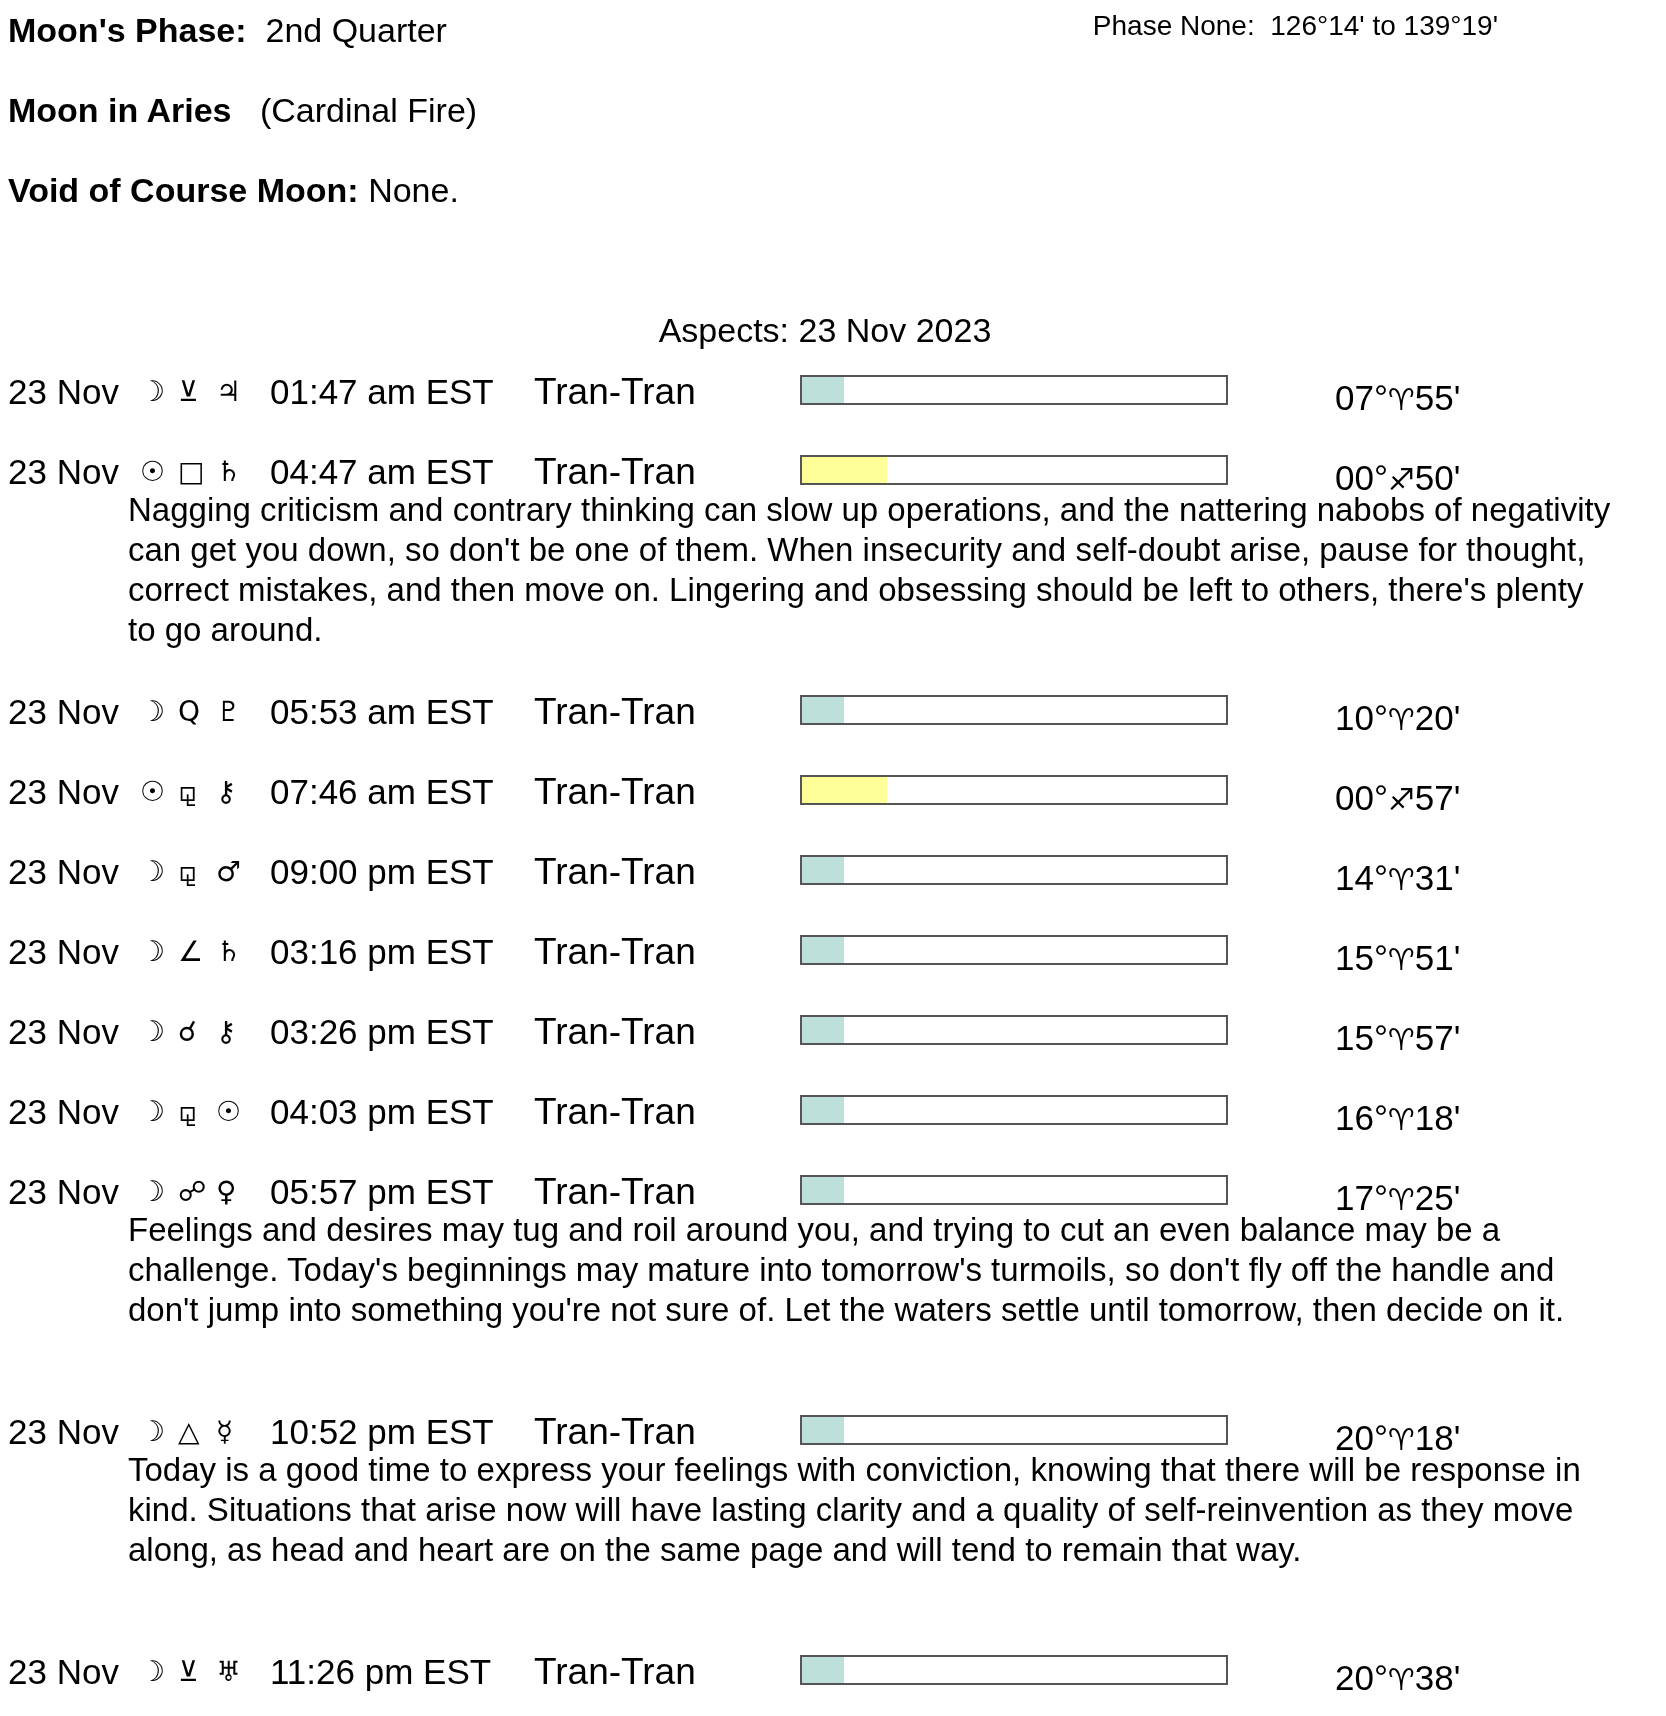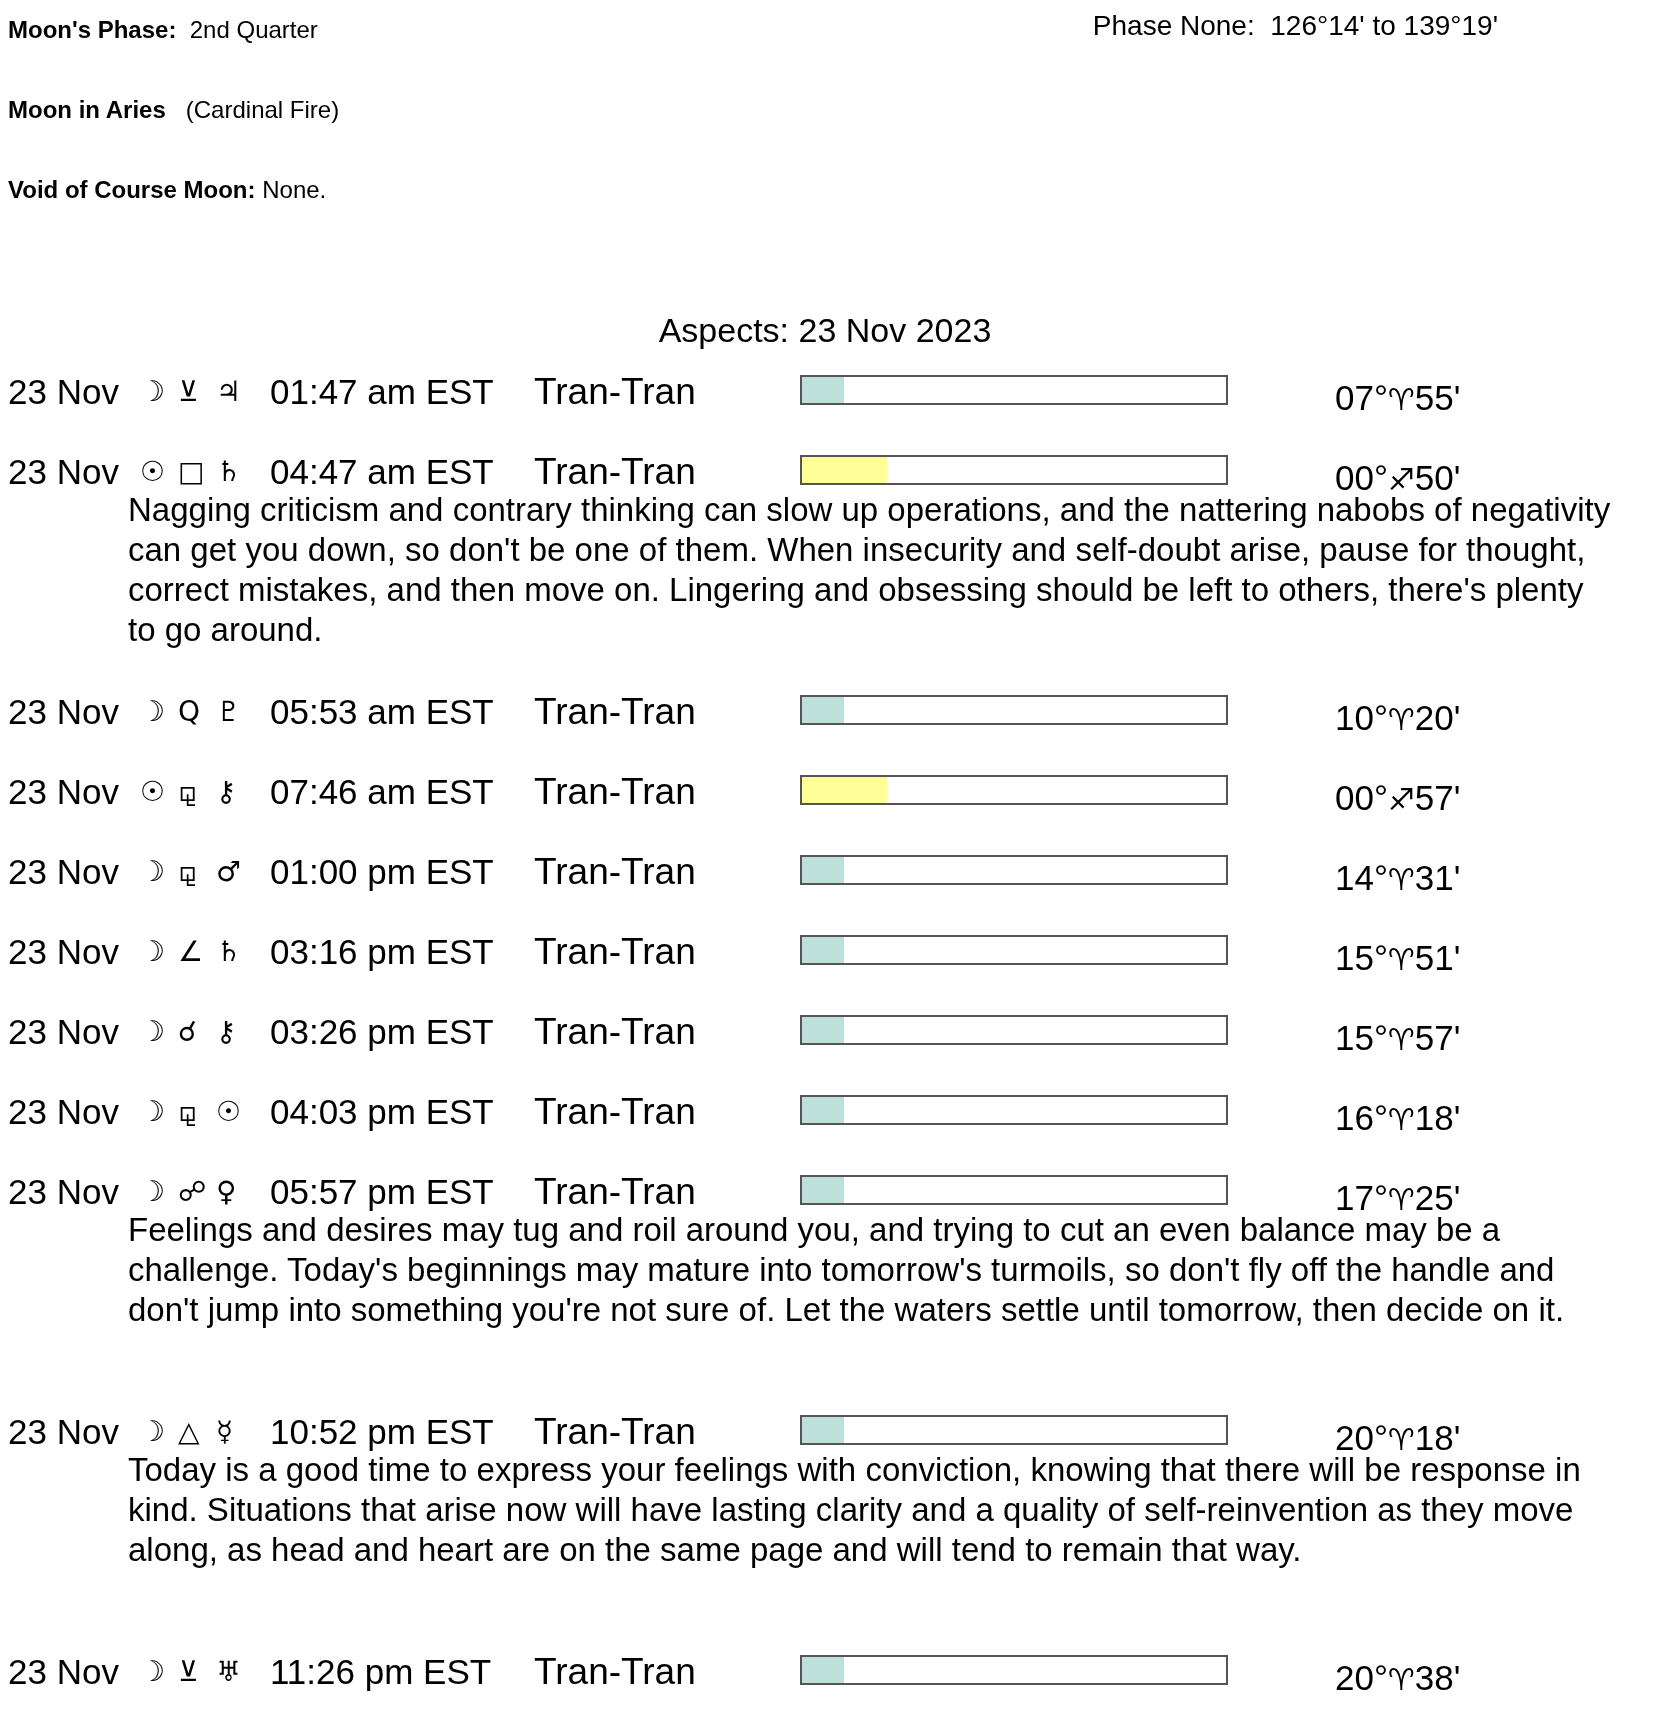--- a/index.html
+++ b/index.html
@@ -1,20 +1,20 @@
 <!DOCTYPE html>
 <html><head>
 <meta charset="utf-8">
 <style>
   html, body { margin: 0; padding: 0; background: #ffffff; }
   body {
     width: 1666px; height: 1716px; position: relative; overflow: hidden;
     font-family: "Liberation Sans", sans-serif; color: #000;
   }
-  .hdr { position: absolute; left: 8px; font-size: 24px; line-height: 40px; white-space: nowrap; }
+  .hdr { position: absolute; left: 8px; font-size: 34px; line-height: 40px; white-space: nowrap; }
   .hdr b { font-weight: bold; }
   #phase-row { top: 10px; }
   #sign-row { top: 90px; text-align: right; }
   #void-row { top: 170px; }
   #phase-angle { position: absolute; top: 8px; right: 168px; font-size: 28px; line-height: 36px; white-space: nowrap; }
   #aspects-title { position: absolute; top: 310px; left: 0; width: 1650px; text-align: center; font-size: 34px; font-weight: normal; line-height: 40px; }
   .row { position: absolute; left: 0; width: 1354px; height: 44px; padding-left: 36px; }
   .row .date { position: absolute; left: 8px; top: 0; font-size: 35px; line-height: 44px; white-space: nowrap; }
   .row .glyphs { position: absolute; left: 140px; top: 0; font-family: "DejaVu Sans", sans-serif; font-size: 28px; line-height: 44px; white-space: nowrap; }
   .row .glyphs span { display: inline-block; width: 38px; text-align: left; }
@@ -86,21 +86,21 @@
       <span class="time">07:46 am EST</span>
       <span class="kind">Tran-Tran</span>
       <div class="bar" style="border-color: rgb(85, 85, 85);">
         <div class="fill" style="width: 20%; background: rgb(255, 255, 153);"></div>
       </div>
       <span class="pos"><span>00°</span><span class="sign">♐</span><span>57'</span></span>
     </div>
     <div class="row" style="top: 850px;">
       <span class="date">23 Nov</span>
       <span class="glyphs"><span>☽</span><span>⚼</span><span>♂</span></span>
-      <span class="time">01:00 pm EST</span>
+      <span class="time">09:00 pm EST</span>
       <span class="kind">Tran-Tran</span>
       <div class="bar" style="border-color: rgb(85, 85, 85);">
         <div class="fill" style="width: 10%; background: rgb(189, 224, 218);"></div>
       </div>
       <span class="pos"><span>14°</span><span class="sign">♈</span><span>31'</span></span>
     </div>
     <div class="row" style="top: 930px;">
       <span class="date">23 Nov</span>
       <span class="glyphs"><span>☽</span><span>∠</span><span>♄</span></span>
       <span class="time">03:16 pm EST</span>

